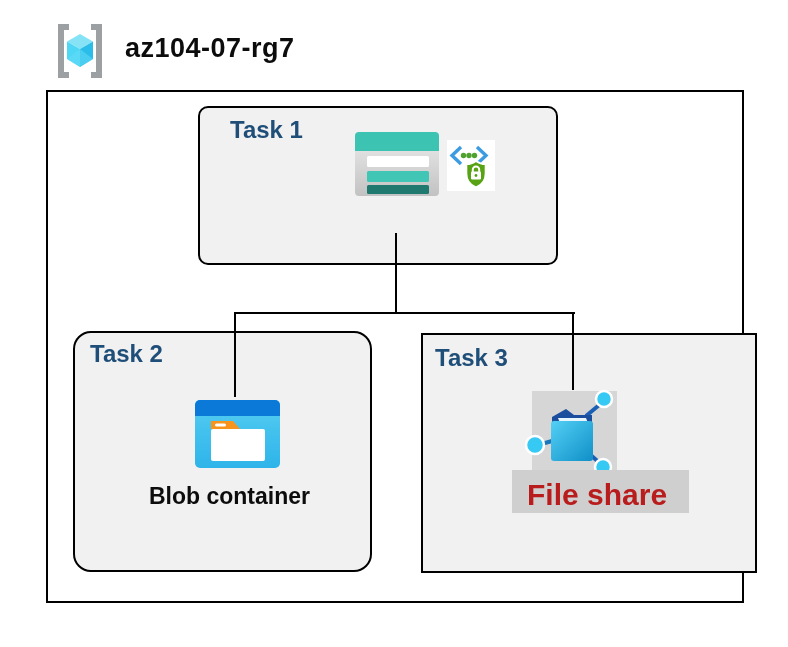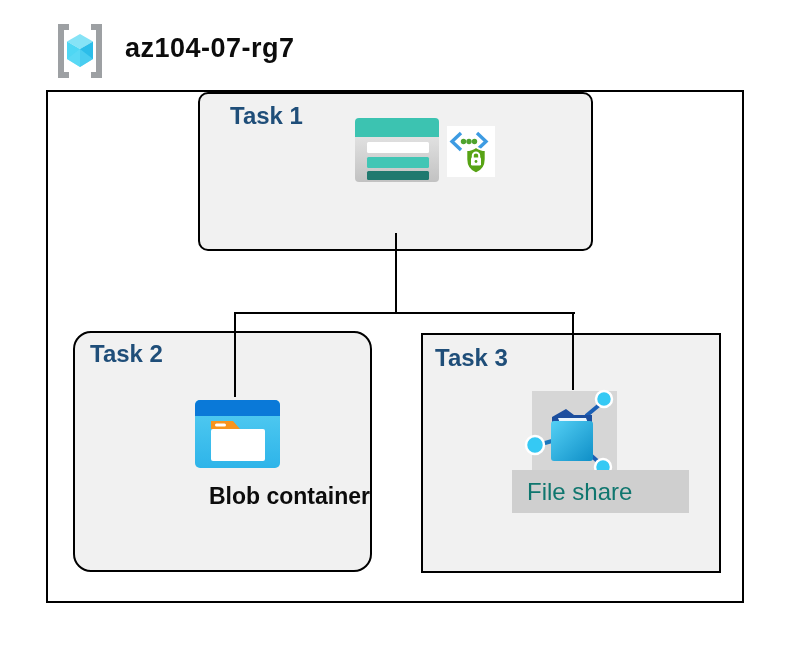--- a/index.html
+++ b/index.html
@@ -9,40 +9,40 @@
   
   .rg-header{position:absolute;left:16px;top:0;width:788px;height:108px;}
   .rg-icon{position:absolute;left:37px;top:23px;width:54px;height:56px;}
   .rg-title{position:absolute;left:109px;top:33px;font-size:27px;font-weight:bold;color:#0c0c0c;letter-spacing:0.5px;}
 
   
   .outer-box{position:absolute;left:46px;top:90px;width:698px;height:513px;border:2px solid #000;background:#ffffff;box-sizing:border-box;}
 
   
   .task-box{position:absolute;border:2px solid #000;background:#F1F1F1;box-sizing:border-box;}
-  .task1{left:198px;top:92px;width:395px;height:159px;border-radius:10px;}
+  .task1{left:198px;top:106px;width:360px;height:159px;border-radius:10px;}
   .task2{left:73px;top:331px;width:299px;height:241px;border-radius:18px;}
-  .task3{left:421px;top:333px;width:300px;height:240px;}
+  .task3{left:421px;top:333px;width:336px;height:240px;}
   .task-label{position:absolute;font-size:24px;font-weight:bold;color:#1F4E79;}
   .task1 .task-label{left:30px;top:8px;}
   .task2 .task-label{left:15px;top:7px;}
   .task3 .task-label{left:12px;top:9px;}
 
   .resource-label{position:absolute;font-size:23px;font-weight:bold;color:#0c0c0c;text-align:center;}
   .task1 .resource-label{left:-13px;right:0;top:96px;}
-  .task2 .resource-label{left:14px;right:0;top:150px;text-align:right;}
+  .task2 .resource-label{left:14px;right:0;top:150px;}
 
   
   .storage-icon{position:absolute;left:155px;top:24px;width:84px;height:64px;}
   .secure-icon{position:absolute;left:247px;top:32px;width:48px;height:51px;background:#ffffff;}
   .blob-icon{position:absolute;left:120px;top:67px;width:85px;height:68px;}
   .fs-plate{position:absolute;left:109px;top:56px;width:85px;height:79px;background:#D6D6D6;}
   .fs-icon{position:absolute;left:97px;top:48px;width:104px;height:96px;}
   .fs-band{position:absolute;left:89px;top:135px;width:177px;height:43px;background:#CFCFCF;}
-  .fs-band .fs-text{position:absolute;left:15px;top:8px;font-size:24px;font-weight:normal;color:#0f766e;}
+  .fs-band .fs-text{position:absolute;left:15px;top:8px;font-size:30px;font-weight:bold;color:#b91c1c;}
 
   
   .line{position:absolute;background:#000;}
   .v-stor{left:395px;top:233px;width:2px;height:80px;}
   .h-split{left:234px;top:312px;width:341px;height:2px;}
   .v-blob{left:234px;top:312px;width:2px;height:85px;}
   .v-file{left:572px;top:312px;width:2px;height:78px;}
 </style>
 </head>
 <body>

